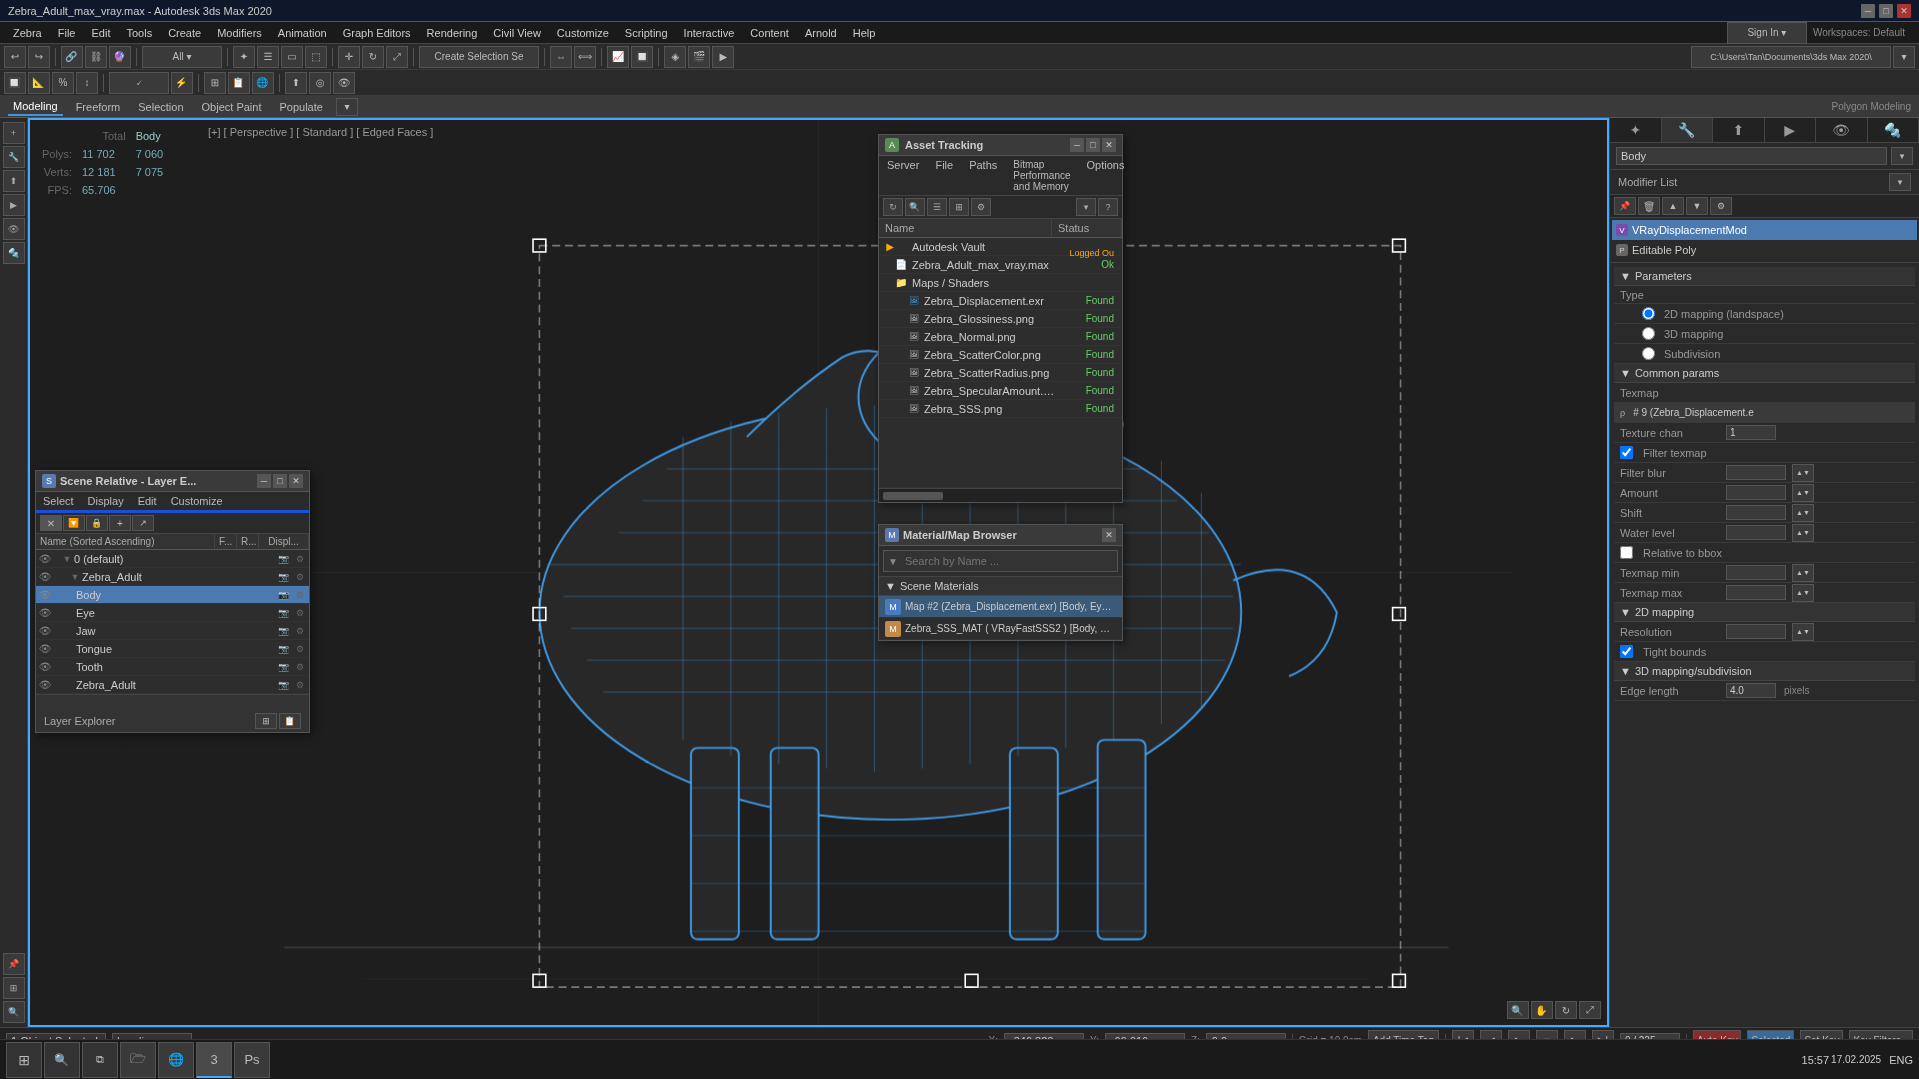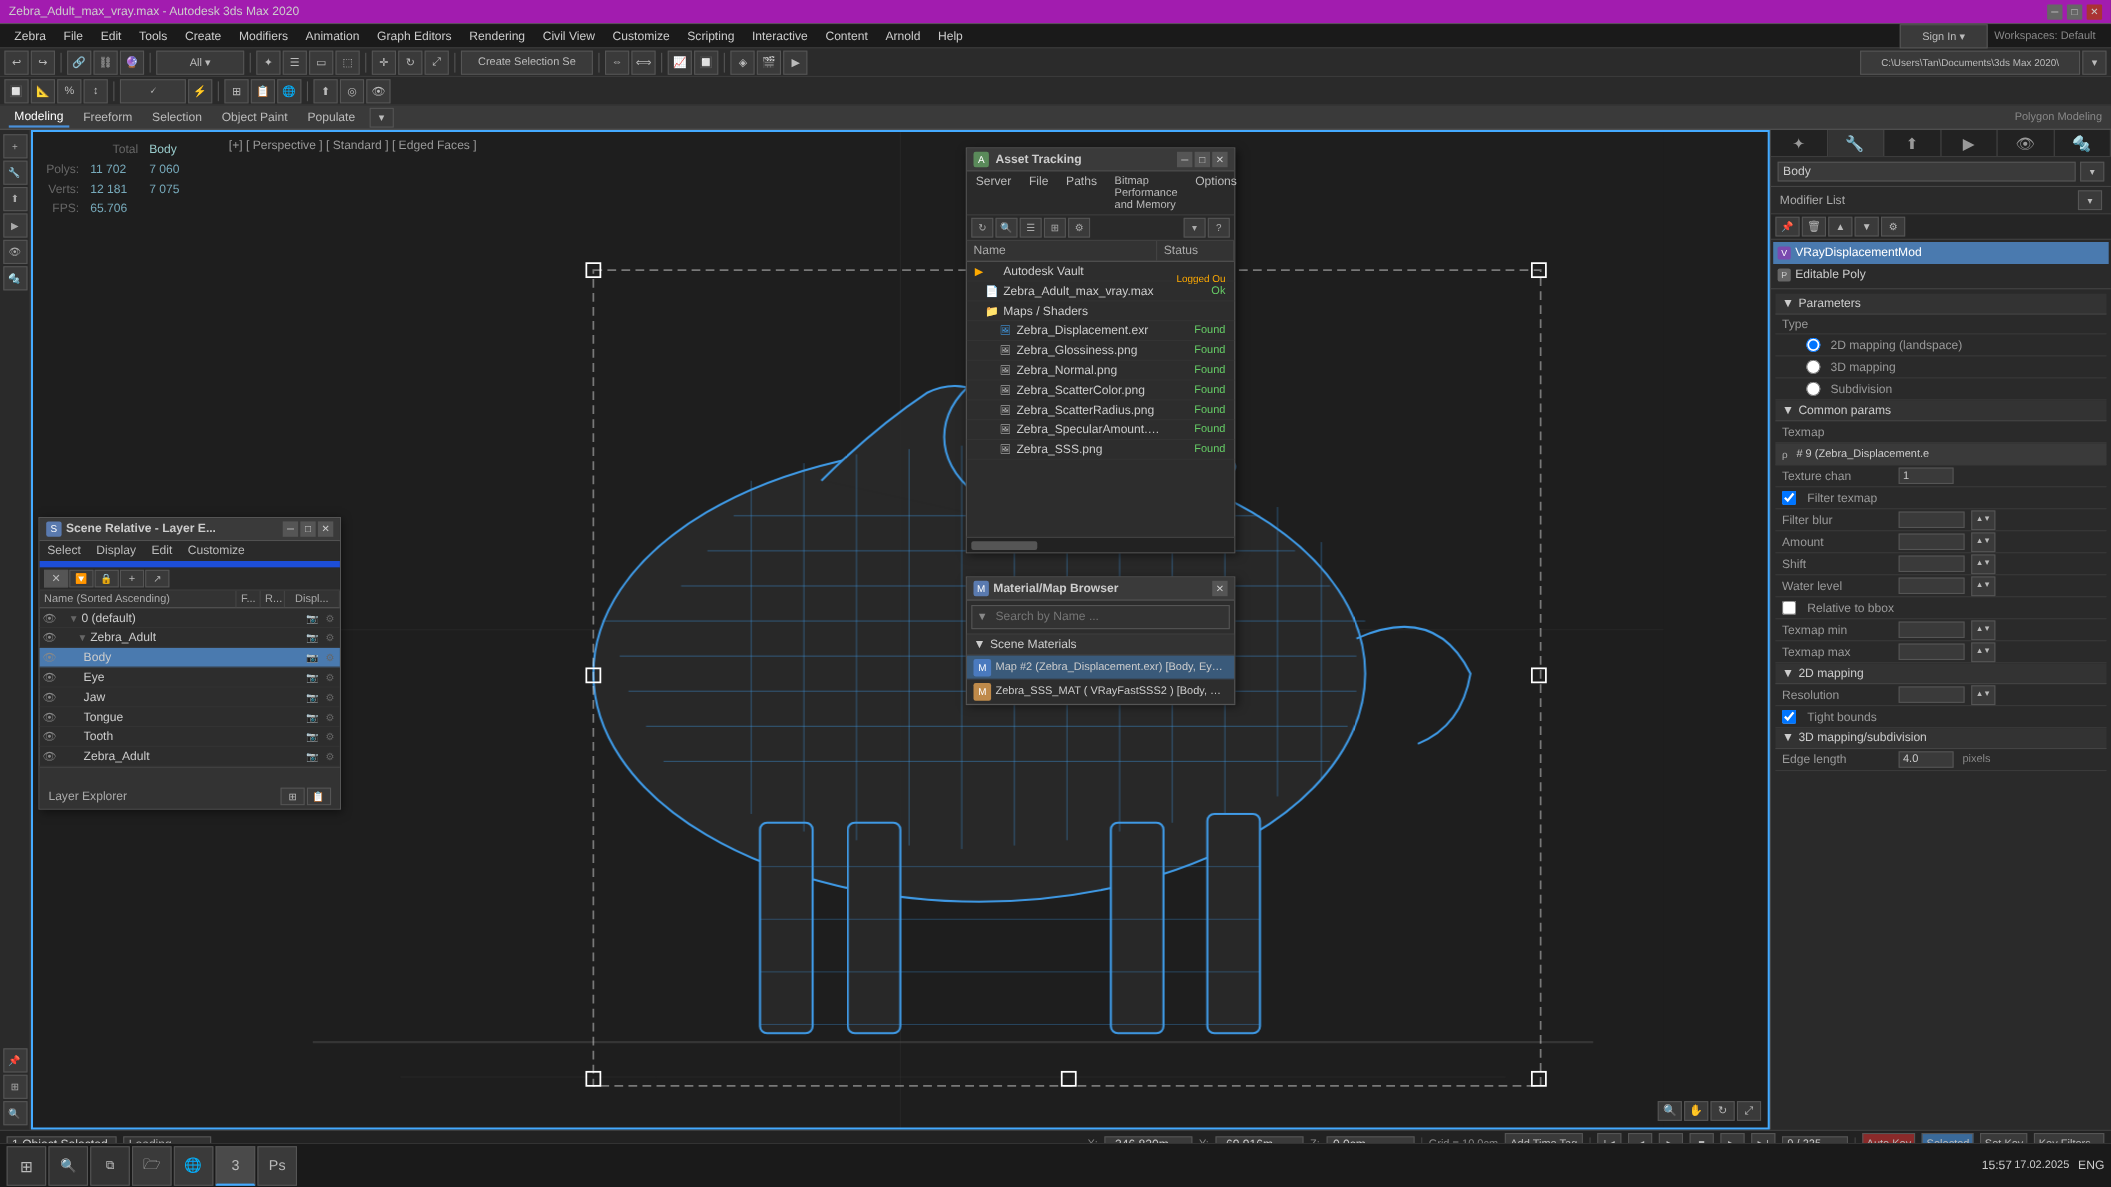--- a/index.html
+++ b/index.html
@@ -25,21 +25,21 @@
       border-bottom: 1px solid #444;
     }
     .menu-item {
       padding: 2px 7px;
       color: #ccc;
       cursor: pointer;
       font-size: 11px;
     }
     #title-bar {
       height: 22px;
-      background: #a21caf;
+      background: #0f172a;
       display: flex;
       align-items: center;
       justify-content: space-between;
       padding: 0 8px;
       border-bottom: 1px solid #555;
     }
     .title-btns { display: flex; gap: 4px; }
     .title-btn { width: 14px; height: 14px; background: #666; border-radius: 1px; cursor: pointer; display: flex; align-items: center; justify-content: center; font-size: 9px; color: #ccc; }
     .toolbar-row {
       height: 26px;
@@ -334,21 +334,21 @@
 
     
     #scene-explorer {
       top: 470px;
       left: 35px;
       width: 275px;
     }
     .se-menu-bar {
       display: flex;
       gap: 0;
-      border-bottom: 6px solid #1d4ed8;
+      border-bottom: 3px solid #1d4ed8;
       background: #2a2a2a;
     }
     .se-menu-item {
       padding: 3px 7px;
       color: #bbb;
       font-size: 11px;
       cursor: pointer;
     }
     .se-toolbar {
       display: flex;

